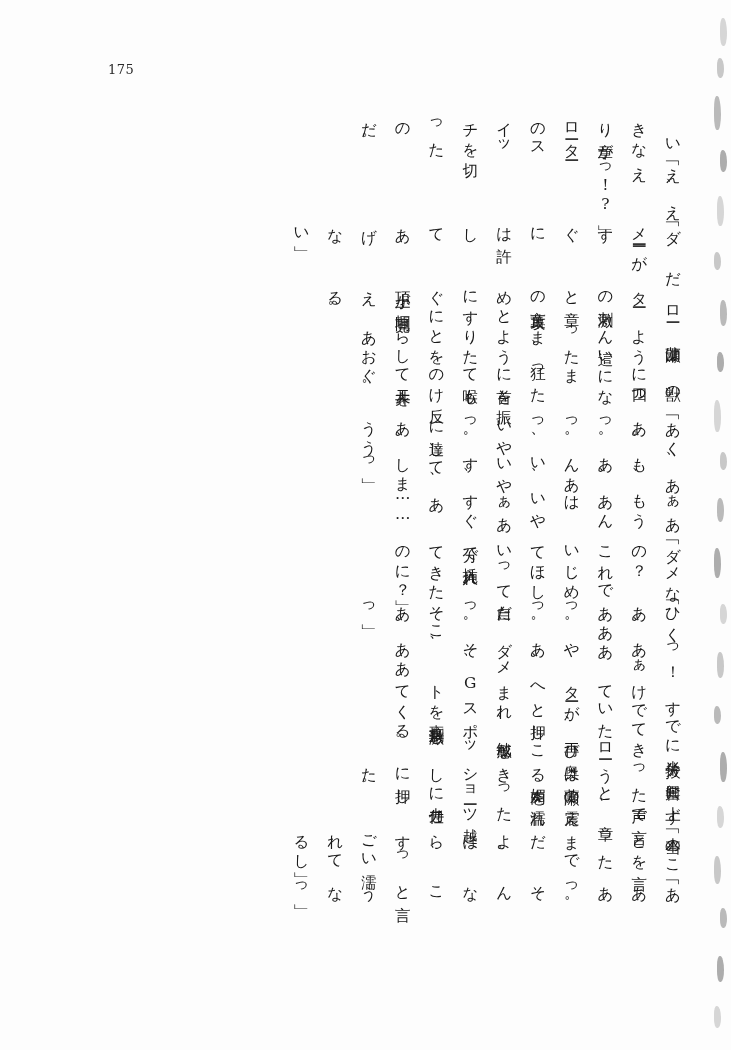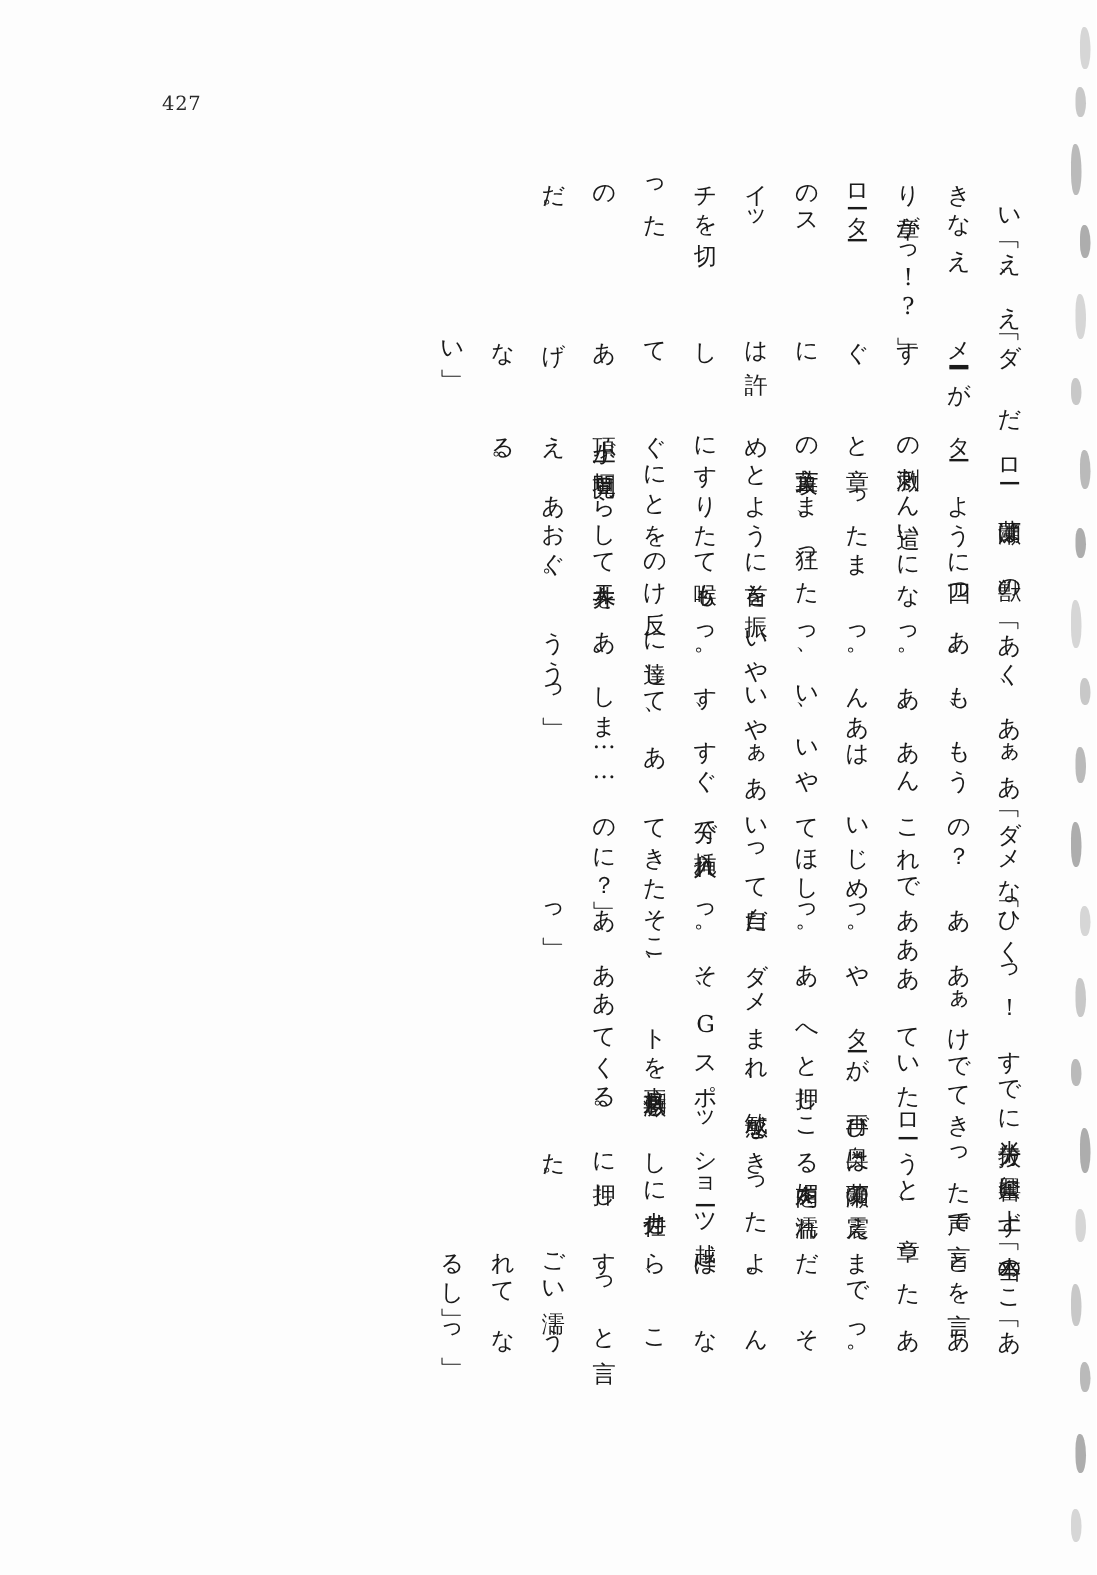--- a/index.html
+++ b/index.html
@@ -102,21 +102,21 @@
       <div class="edge-mark" style="top: 652px; height: 26px; opacity: 0.47; right: 7px;"></div>
       <div class="edge-mark" style="top: 706px; height: 18px; opacity: 0.59; right: 10px;"></div>
       <div class="edge-mark" style="top: 752px; height: 30px; opacity: 0.71; right: 4px;"></div>
       <div class="edge-mark" style="top: 806px; height: 22px; opacity: 0.35; right: 7px;"></div>
       <div class="edge-mark" style="top: 856px; height: 28px; opacity: 0.47; right: 10px;"></div>
       <div class="edge-mark" style="top: 908px; height: 20px; opacity: 0.59; right: 4px;"></div>
       <div class="edge-mark" style="top: 956px; height: 26px; opacity: 0.71; right: 7px;"></div>
       <div class="edge-mark" style="top: 1006px; height: 22px; opacity: 0.35; right: 10px;"></div>
     </div>
 
-  <div id="folio">427</div>
+  <div id="folio">175</div>
 
   <div id="text-block">
     <p>「あああっ。そんなこと言うなっ」</p>
     <p>「本当のことを言ったまでだよ。ほら、すっごい濡れてるし」</p>
     <p class="indent">興奮に上ずった声で言うと、章は蘭瀬の震える媚肉を濡れきったショーツ越しに力任せに押した。</p>
     <p class="indent">すでに半分抜けでてきていたローターが、再び奥へと押しこまれ、敏感なGスポットを直接刺激してくる。</p>
     <p>「ひくっ！　あ、あぁあああっ。やっ。あ、だ、ダメっ。そ、そこ、あ、ああっ」</p>
     <p>「ダメなの？　これでいじめてほしいって自分で挿入れてきたのに？」</p>
     <p>「あく、あぁああ。も、もうっ。あ、あんっ。んあはっ、い、いやいやいやぁあっ。す、すぐに達して、ああ、しま……ううっ」</p>
     <p class="indent">蘭瀬は、獣のように四つん這いになったまま、狂ったように首を振りたて喉もとをのけ反らして天井をあおぐ。</p>

